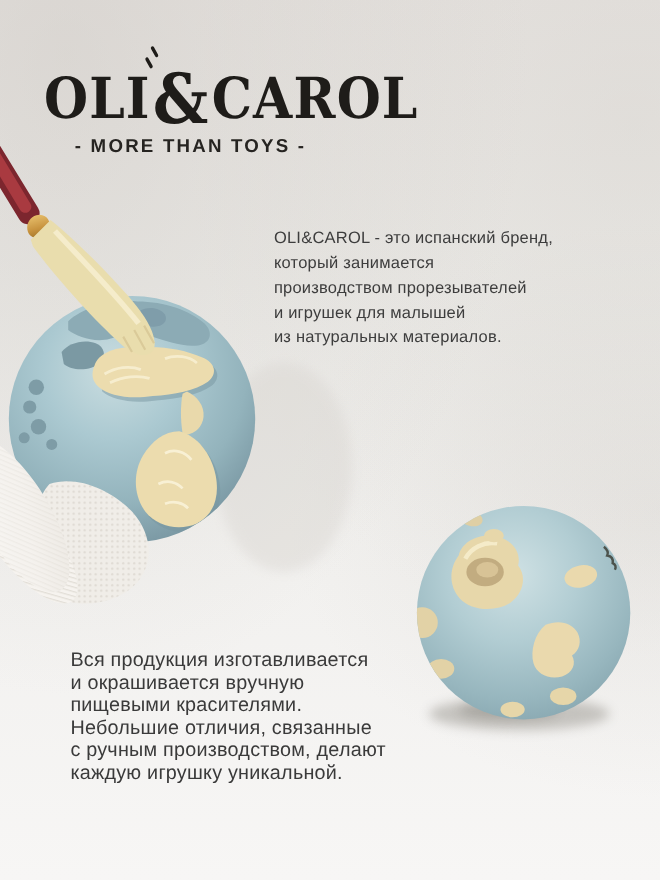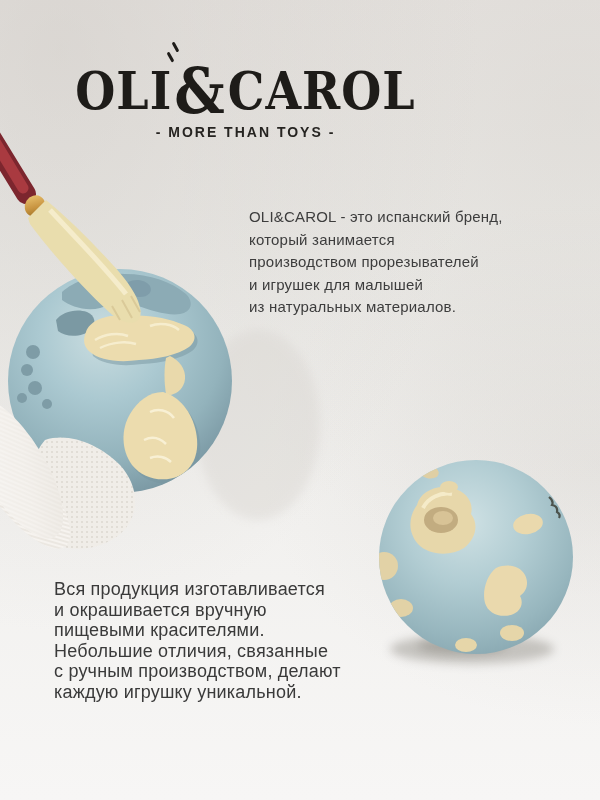--- a/index.html
+++ b/index.html
@@ -6,40 +6,40 @@
   .stage{
     position:relative;width:600px;height:800px;overflow:hidden;
     font-family:"Liberation Sans",sans-serif;
     background:
       radial-gradient(ellipse at 10% 6%, rgba(198,193,187,.4), transparent 55%),
       radial-gradient(ellipse at 96% 14%, rgba(208,204,198,.35), transparent 50%),
       radial-gradient(ellipse at 100% 58%, rgba(205,201,196,.28), transparent 40%),
       linear-gradient(180deg,#e7e4e1 0%,#ecebe8 32%,#f2f1ef 66%,#f7f6f5 100%);
   }
   .photo{position:absolute;left:0;top:0;width:600px;height:800px;}
-  .logo-block{position:absolute;left:0;top:56px;width:491px;text-align:center;color:#1e1c19;}
+  .logo-block{position:absolute;left:0;top:56px;width:491px;text-align:left;color:#1e1c19;padding-left:40px;}
   .logo-title{
     font-family:"DejaVu Serif",serif;font-weight:700;font-size:46px;line-height:54px;
     letter-spacing:1px;transform:scaleY(1.12);transform-origin:center top;white-space:nowrap;
   }
   .amp-wrap{position:relative;display:inline-block;}
   .amp{font-size:56px;position:relative;top:4px;padding:0 2px;}
   .sparks{
     position:absolute;top:-4px;left:-3px;width:3px;height:10px;background:#1e1c19;border-radius:2px;
     transform:rotate(-32deg);box-shadow:9px -5px 0 #1e1c19;
   }
   .tagline{
-    margin-top:10px;font-size:14px;font-weight:bold;letter-spacing:2px;color:#262421;white-space:nowrap;
+    margin-top:10px;font-size:17px;font-weight:bold;letter-spacing:2px;color:#262421;white-space:nowrap;margin-left:28px;
   }
   .intro-text{
     position:absolute;left:249px;top:206px;margin:0;
     font-size:15px;line-height:22.5px;letter-spacing:.2px;color:#3d3d3d;white-space:pre-line;
   }
   .production-text{
-    position:absolute;left:46px;top:571px;margin:8px;
+    position:absolute;left:46px;top:571px;margin:18px;
     font-size:18px;line-height:20.5px;letter-spacing:.2px;color:#3a3a3a;white-space:pre-line;
   }
 </style>
 </head>
 <body>
 
 <div class="stage">
 
   <svg class="photo" viewBox="0 0 600 800" xmlns="http://www.w3.org/2000/svg">
     <defs>

